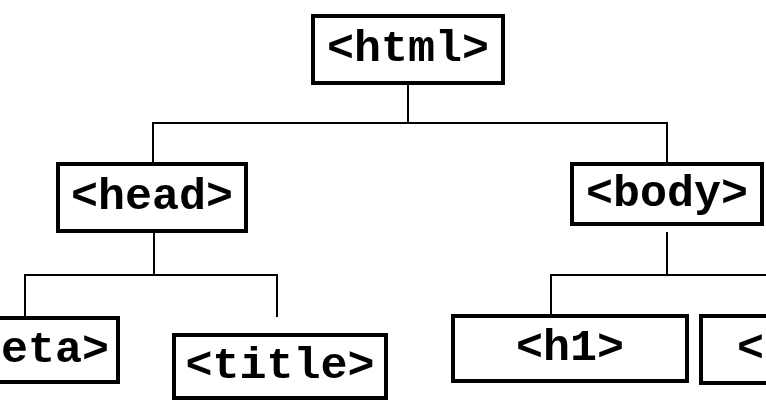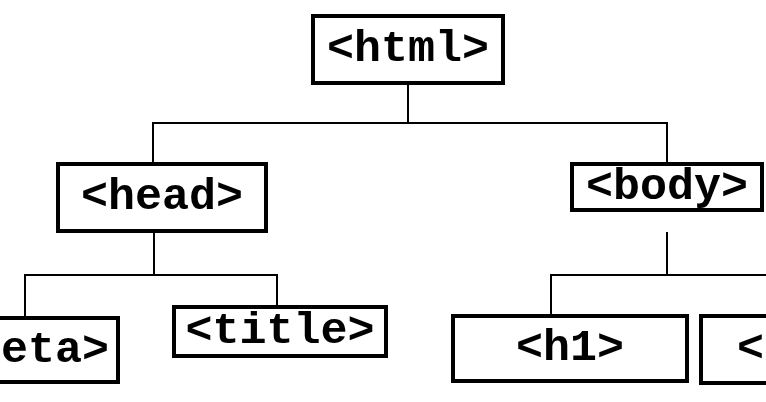--- a/index.html
+++ b/index.html
@@ -35,24 +35,24 @@
     padding-left: 34px;
   }
 
   .line {
     position: absolute;
     background: #000000;
   }
 
   
   .n-html  { left: 311px; top: 14px;  width: 194px; height: 71px; }
-  .n-head  { left: 56px;  top: 162px; width: 212px; height: 71px; }
-  .n-body  { left: 570px; top: 162px; width: 194px; height: 50px; }
+  .n-head  { left: 56px;  top: 162px; width: 192px; height: 71px; }
+  .n-body  { left: 570px; top: 162px; width: 194px; height: 64px; }
   .n-meta  { left: -64px; top: 316px; width: 184px; height: 68px; }
-  .n-title { left: 172px; top: 305px; width: 216px; height: 53px; }
+  .n-title { left: 172px; top: 333px; width: 216px; height: 67px; }
   .n-h1    { left: 451px; top: 314px; width: 238px; height: 69px; }
   .n-right { left: 699px; top: 314px; width: 197px; height: 71px; }
 
   
   .c-html-down   { left: 407px; top: 85px;  width: 2px;   height: 39px; }
   .c-top-h       { left: 152px; top: 122px; width: 516px; height: 2px;  }
   .c-head-drop   { left: 152px; top: 122px; width: 2px;   height: 42px; }
   .c-body-drop   { left: 666px; top: 122px; width: 2px;   height: 42px; }
   .c-head-down   { left: 153px; top: 232px; width: 2px;   height: 44px; }
   .c-head-h      { left: 24px;  top: 274px; width: 254px; height: 2px;  }

